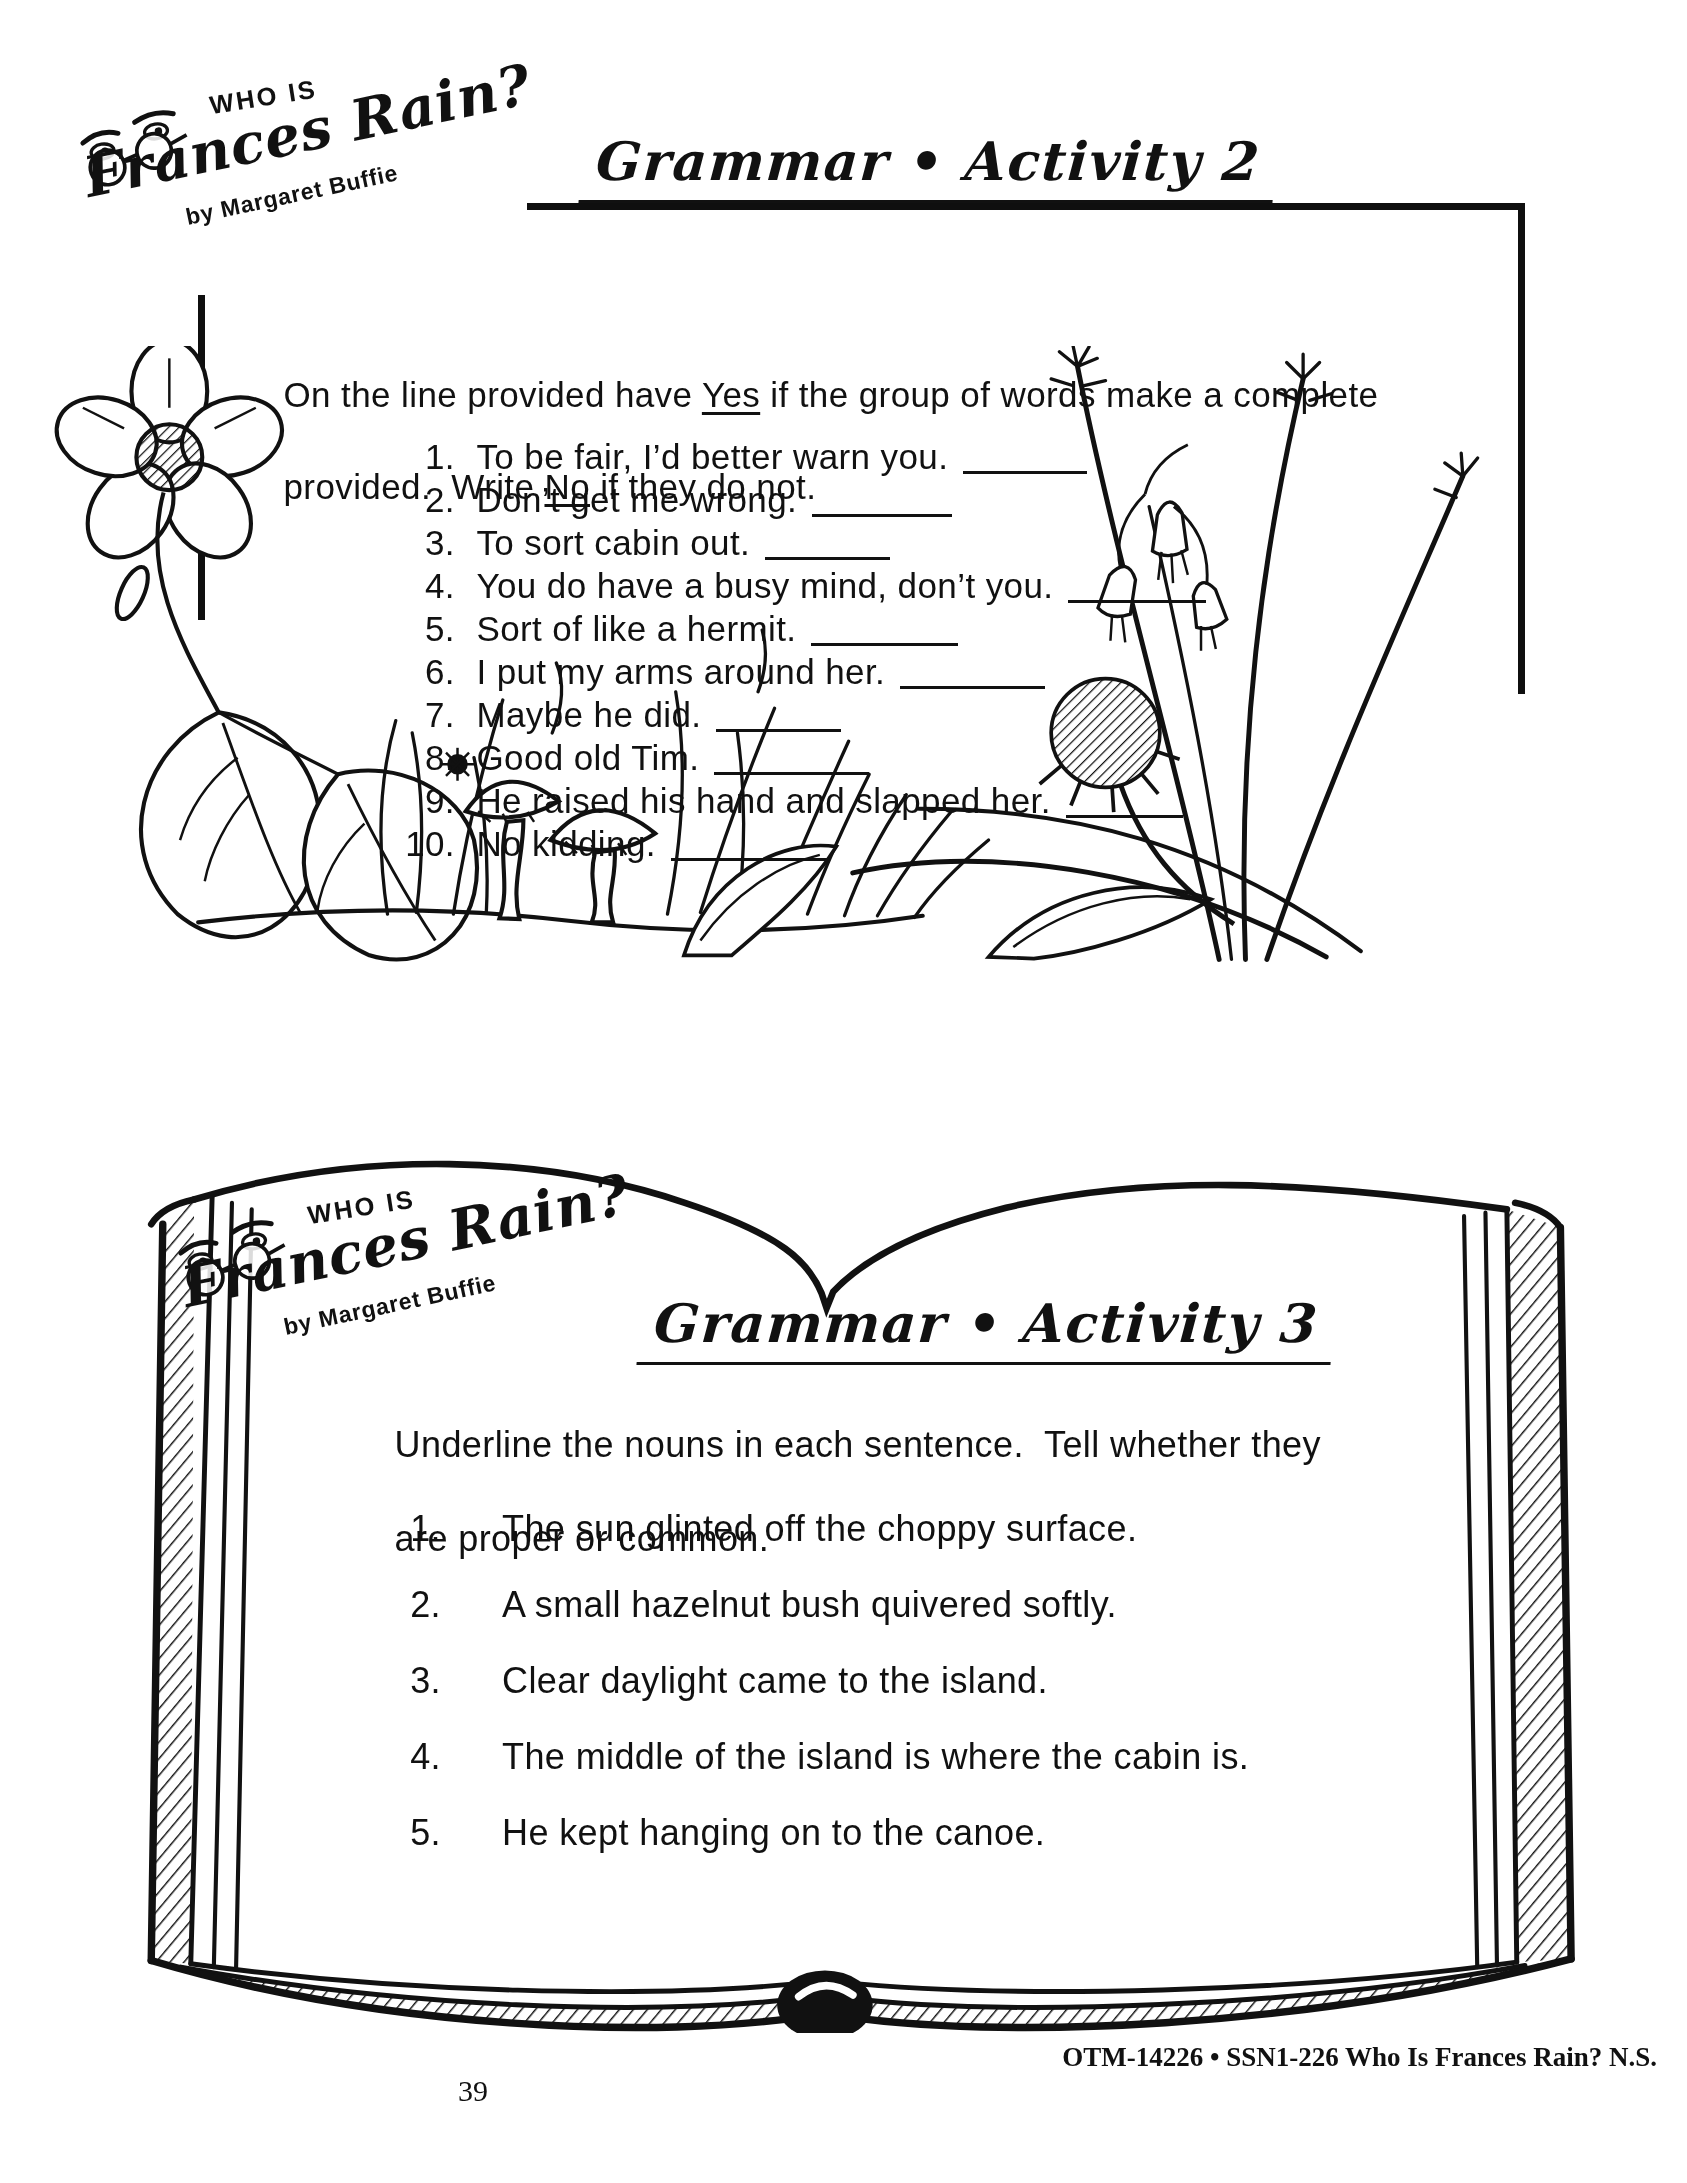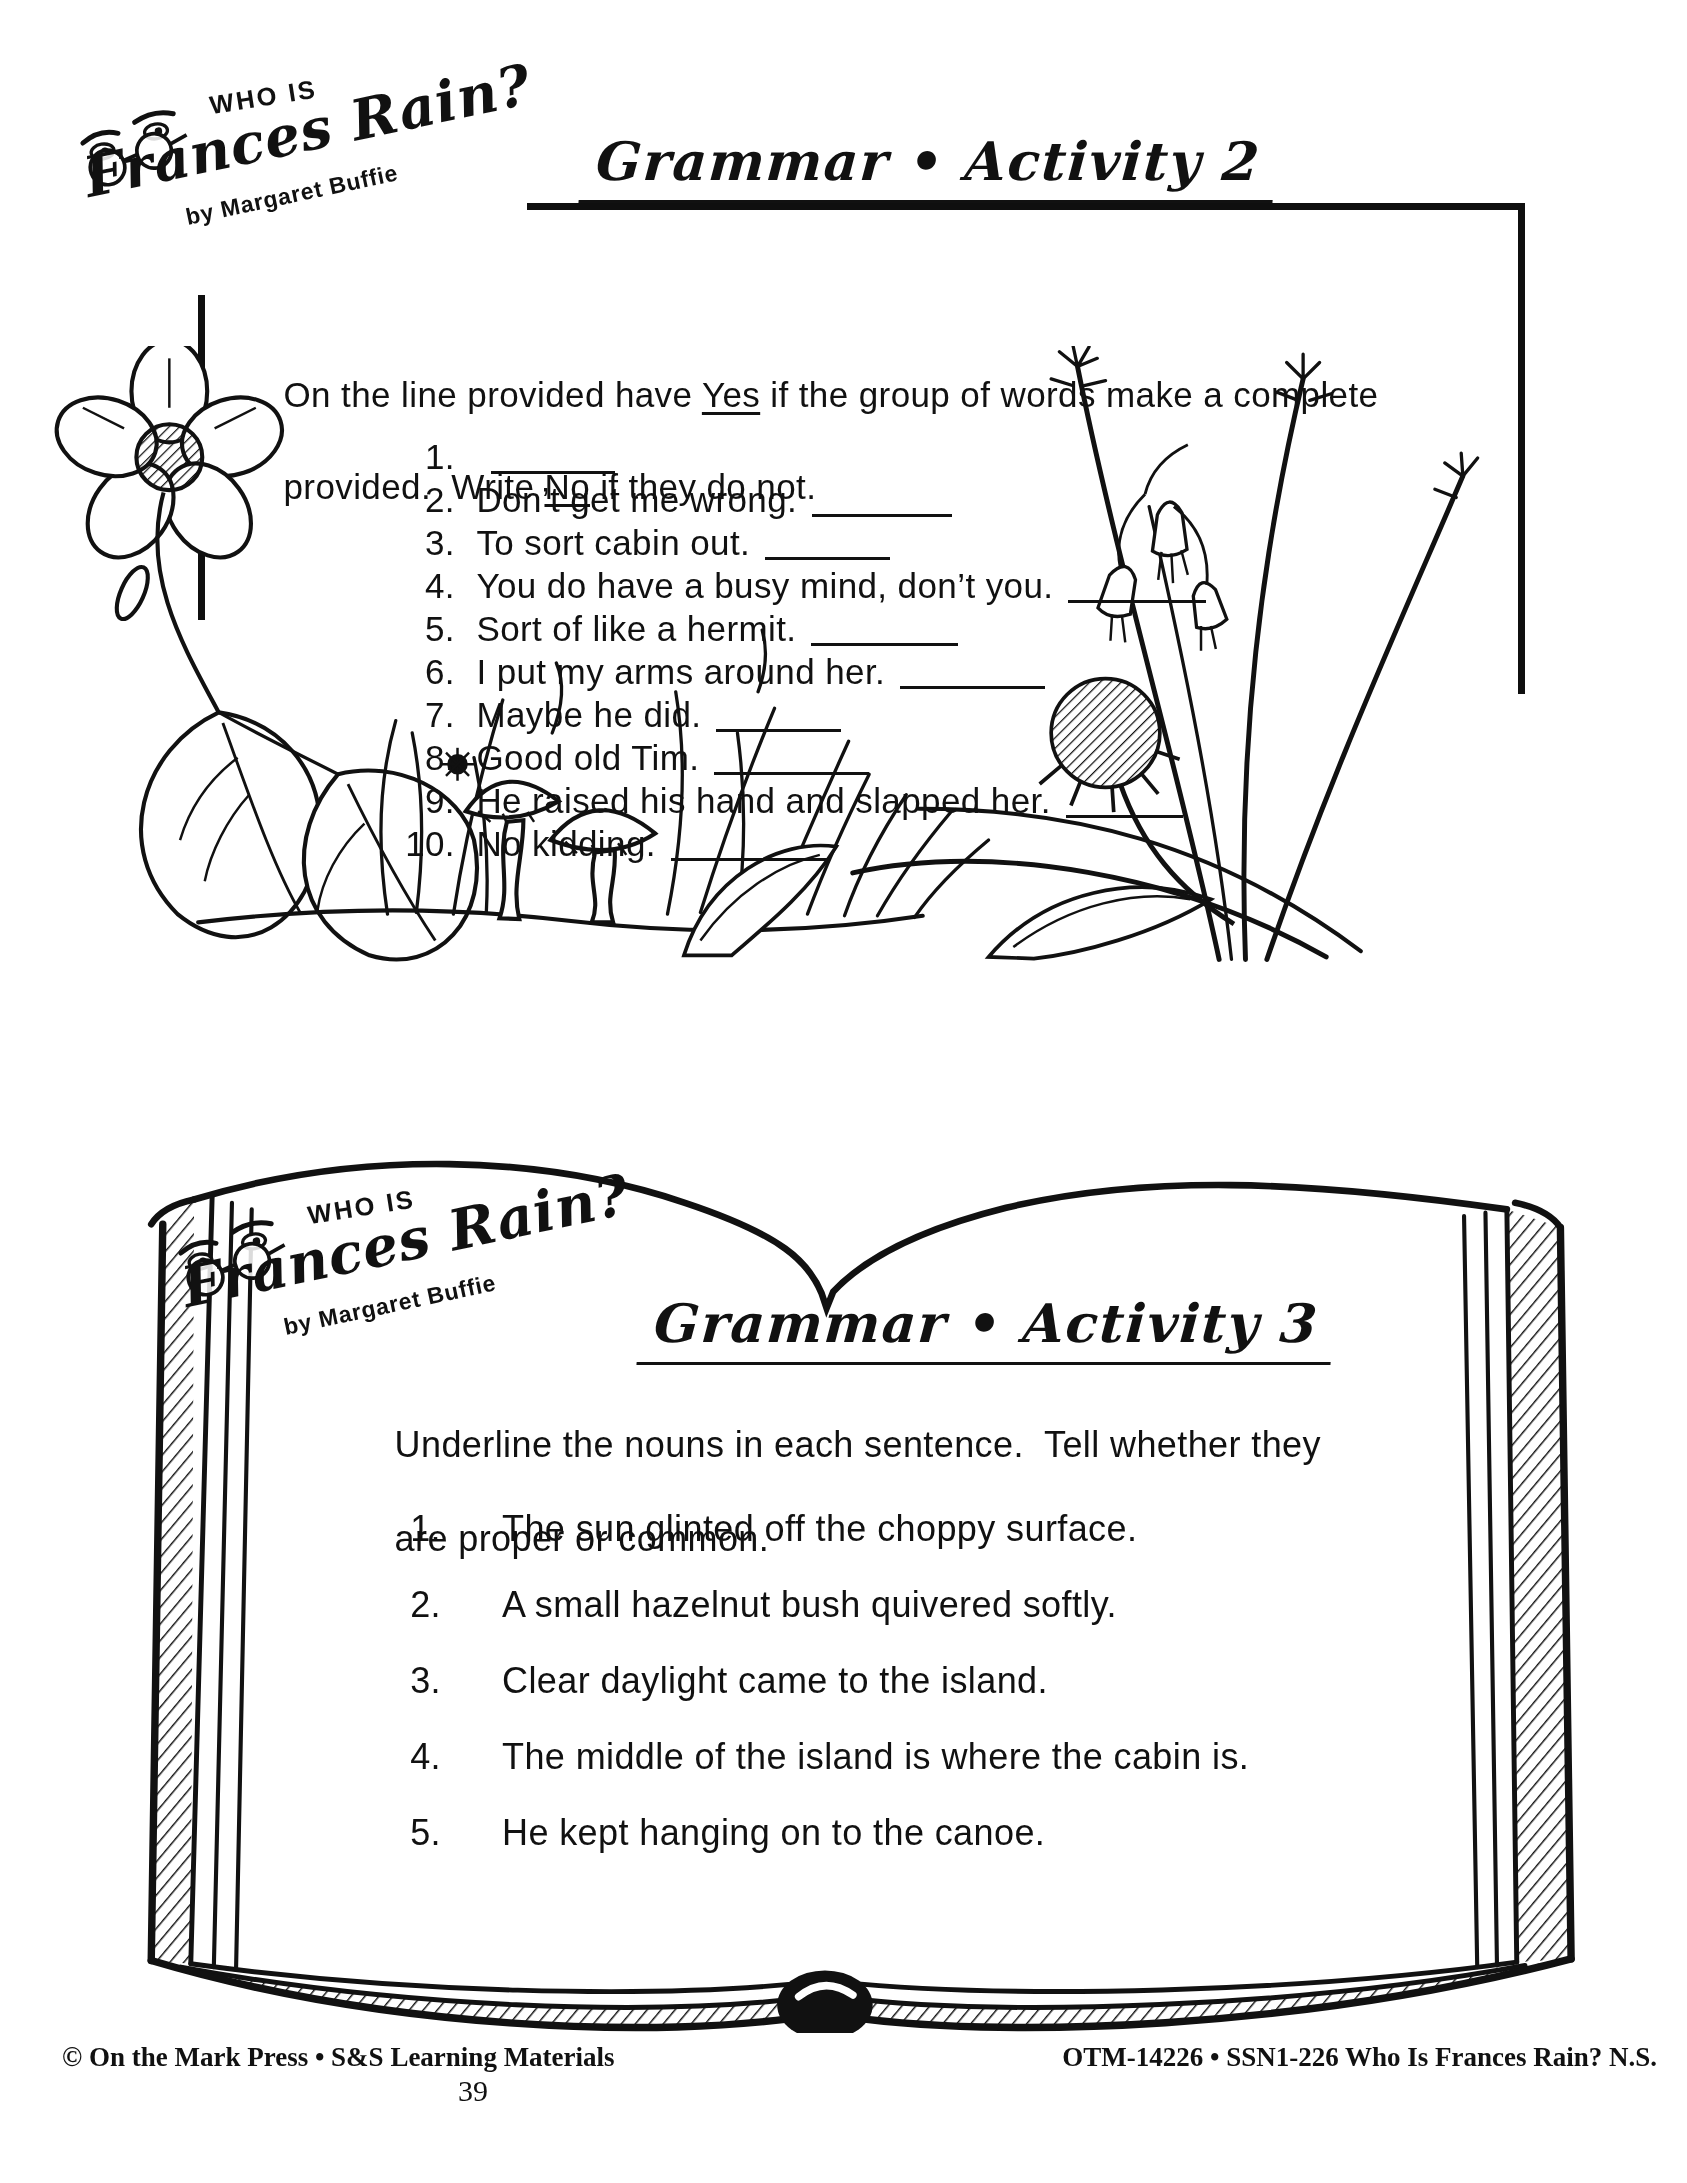--- a/index.html
+++ b/index.html
@@ -74,20 +74,21 @@
   <div class="script-title" style="left:581px;top:130px;">Grammar • Activity 2</div>
 
   <div class="instructions" style="left:243px;top:326px;width:1285px;">
     <span>On the line provided have </span><span class="uword">Yes</span><span> if the group of words make a complete</span><br>
     <span>provided.  Write </span><span class="uword">No</span><span> if they do not.</span>
   </div>
 
   <div class="qlist qlist-a2" style="left:323px;top:437px;">
     <div class="qrow">
       <span class="qnum">1.</span>
+      <span>To be fair, I’d better warn you.</span>
       <span class="blank" style="width:124px;"></span>
     </div>
     <div class="qrow">
       <span class="qnum">2.</span>
       <span>Don’t get me wrong.</span>
       <span class="blank" style="width:140px;"></span>
     </div>
     <div class="qrow">
       <span class="qnum">3.</span>
       <span>To sort cabin out.</span>
@@ -316,18 +317,17 @@
     <div class="qrow">
       <span class="qnum">4.</span>
       <span>The middle of the island is where the cabin is.</span>
     </div>
     <div class="qrow">
       <span class="qnum">5.</span>
       <span>He kept hanging on to the canoe.</span>
     </div>
   </div>
 
-  <div class="footer-text" style="left:62px;top:2042px;">© On the Mark Press • S&amp;S Learning Materials</div>
   <div class="page-number" style="left:458px;top:2038px;margin-top:36px;">39</div>
   <div class="footer-text" style="right:30px;top:2042px;">OTM-14226 • SSN1-226 Who Is Frances Rain? N.S.</div>
 
 </div>
 
 
 </body></html>

